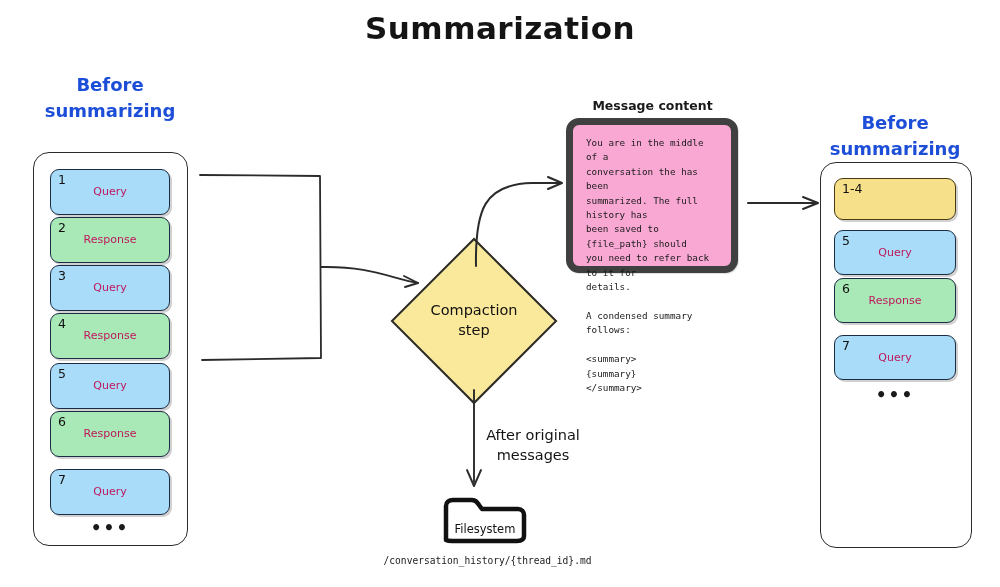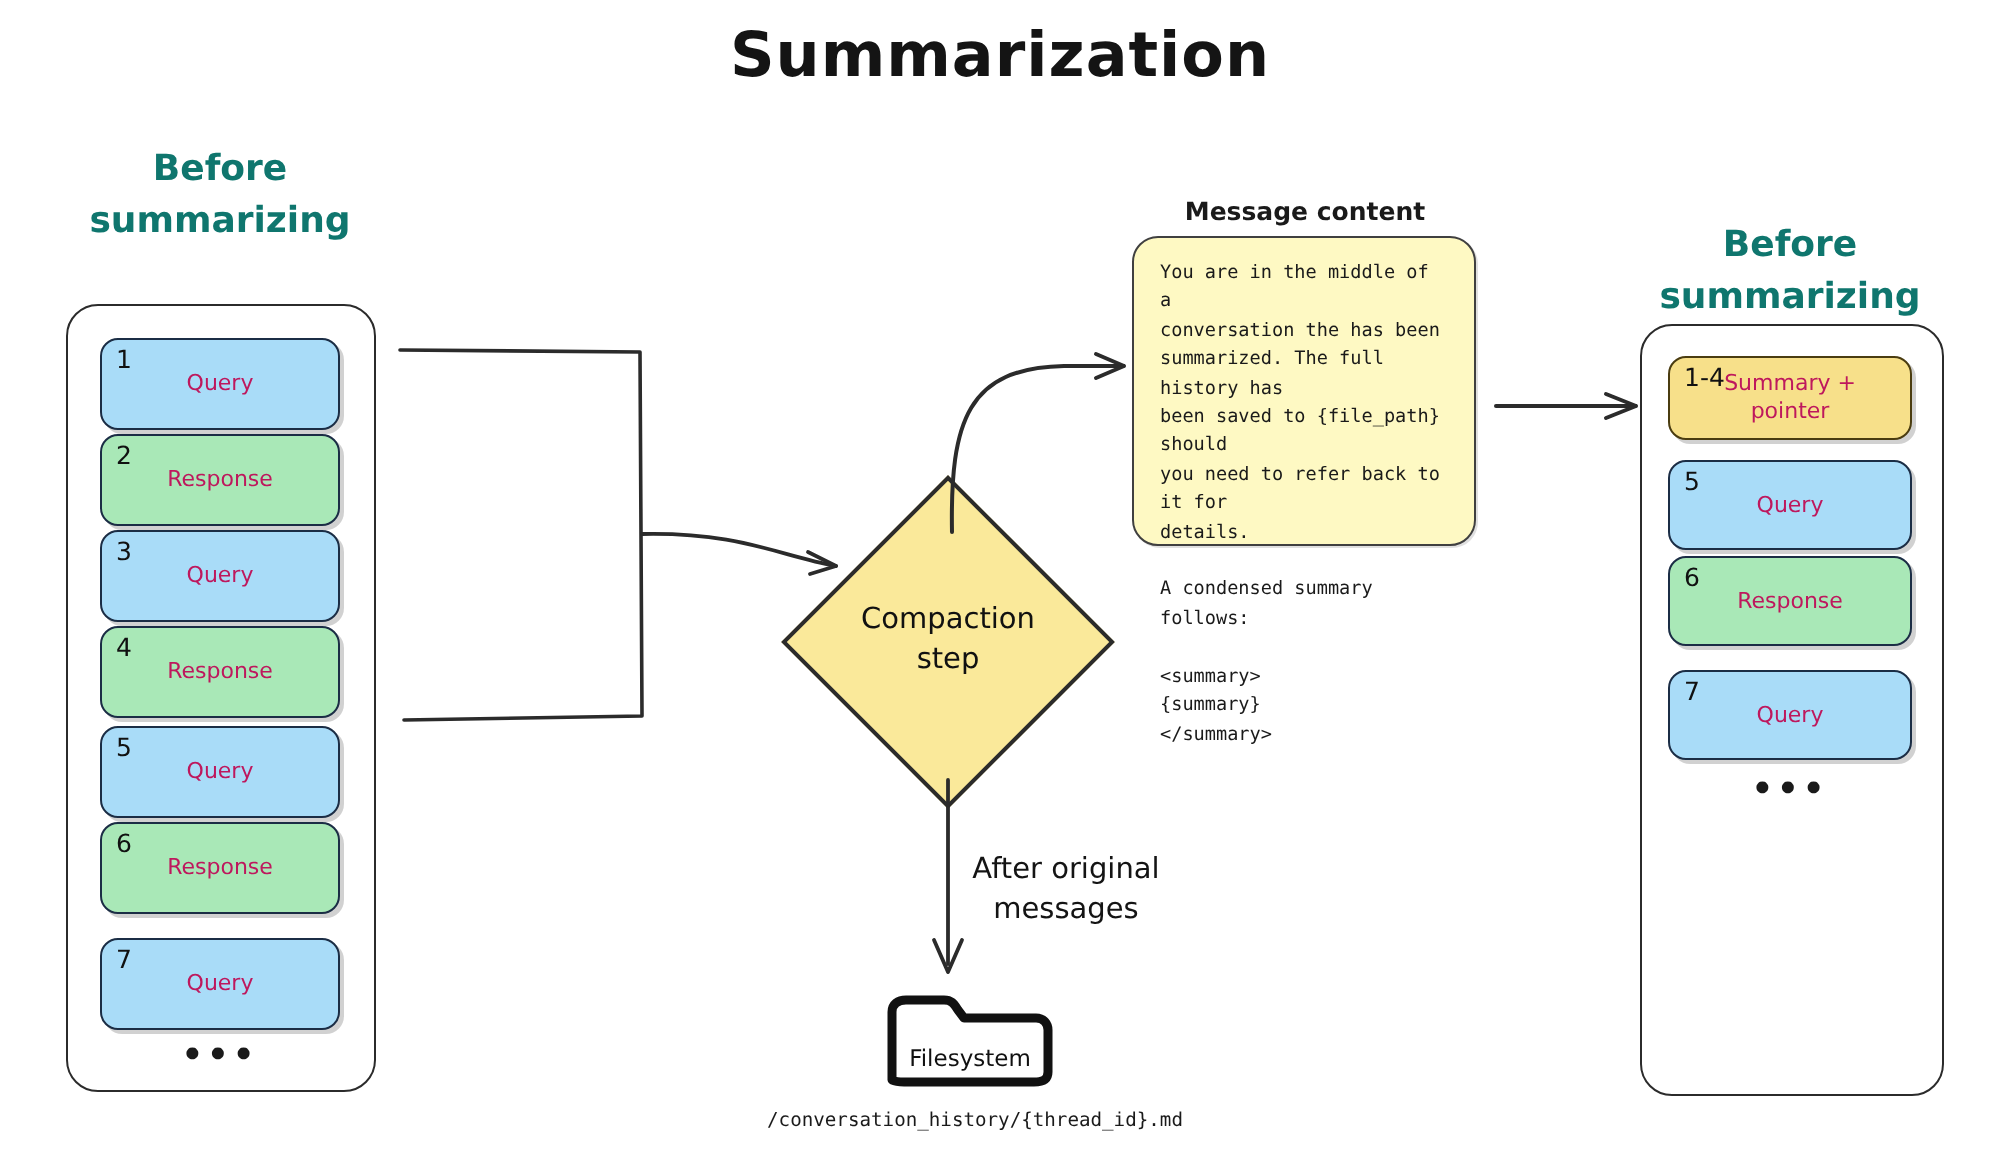--- a/index.html
+++ b/index.html
@@ -8,21 +8,21 @@
     background:#ffffff;
     font-family:"DejaVu Sans", sans-serif;
     color:#1a1a1a;
   }
   .abs{position:absolute;}
   #title{
     left:0;top:10px;width:1000px;text-align:center;
     font-size:31px;font-weight:700;letter-spacing:.5px;color:#141414;
   }
   .col-header{
-    text-align:center;font-size:18px;font-weight:600;line-height:1.45;color:#0f766e;
+    text-align:center;font-size:18px;font-weight:600;line-height:1.45;color:#1d4ed8;
   }
   .col-header .l1{display:block;}
   .col-header .l2{display:block;}
 
   .stack{
     position:absolute;border:1.6px solid #2b2b2b;border-radius:16px;background:#fff;
     box-sizing:border-box;
   }
   .msg{
     position:absolute;box-sizing:border-box;border-radius:9px;
@@ -40,21 +40,21 @@
   .blue{background:#a9dcf8;}
   .green{background:#a9e8b7;}
   .yellow{background:#f7e08a;border-color:#4a3c10;}
   .dots{
     position:absolute;text-align:center;font-size:17px;letter-spacing:2px;
     color:#1a1a1a;font-weight:700;line-height:1;
   }
 
   #msgbox{
     position:absolute;box-sizing:border-box;
-    background:#fef9c3;border:1px solid #404040;border-radius:13px;
+    background:#f9a8d4;border:7px solid #404040;border-radius:13px;
     padding:11px 13px;
     font-family:"DejaVu Sans Mono", monospace;
     font-size:9.3px;line-height:1.55;color:#1a1a1a;
     white-space:pre-wrap;
     box-shadow:1px 1px 0 rgba(0,0,0,.12);
   }
   #msgbox-label{font-size:12.5px;text-align:center;}
 
   #diamond-wrap{position:absolute;}
   #diamond-shape{
@@ -180,22 +180,20 @@
 
 <div class="abs col-header" id="after-header" style="left:815px;top:110px;width:160px;">
   <span class="l1">Before</span>
   <span class="l2">summarizing</span>
 </div>
 
 <div class="stack" id="after-stack" style="left:820px;top:162px;width:152px;height:386px;"></div>
 
 <div class="msg yellow two-line" id="a1" style="left:834px;top:178px;width:122px;height:42px;">
   <span class="num">1-4</span>
-  <span class="lbl" style="white-space:pre-line;">Summary +
-pointer</span>
 </div>
 <div class="msg blue" id="a2" style="left:834px;top:230px;width:122px;height:45px;">
   <span class="num">5</span>
   <span class="lbl">Query</span>
 </div>
 <div class="msg green" id="a3" style="left:834px;top:278px;width:122px;height:45px;">
   <span class="num">6</span>
   <span class="lbl">Response</span>
 </div>
 <div class="msg blue" id="a4" style="left:834px;top:335px;width:122px;height:45px;">

